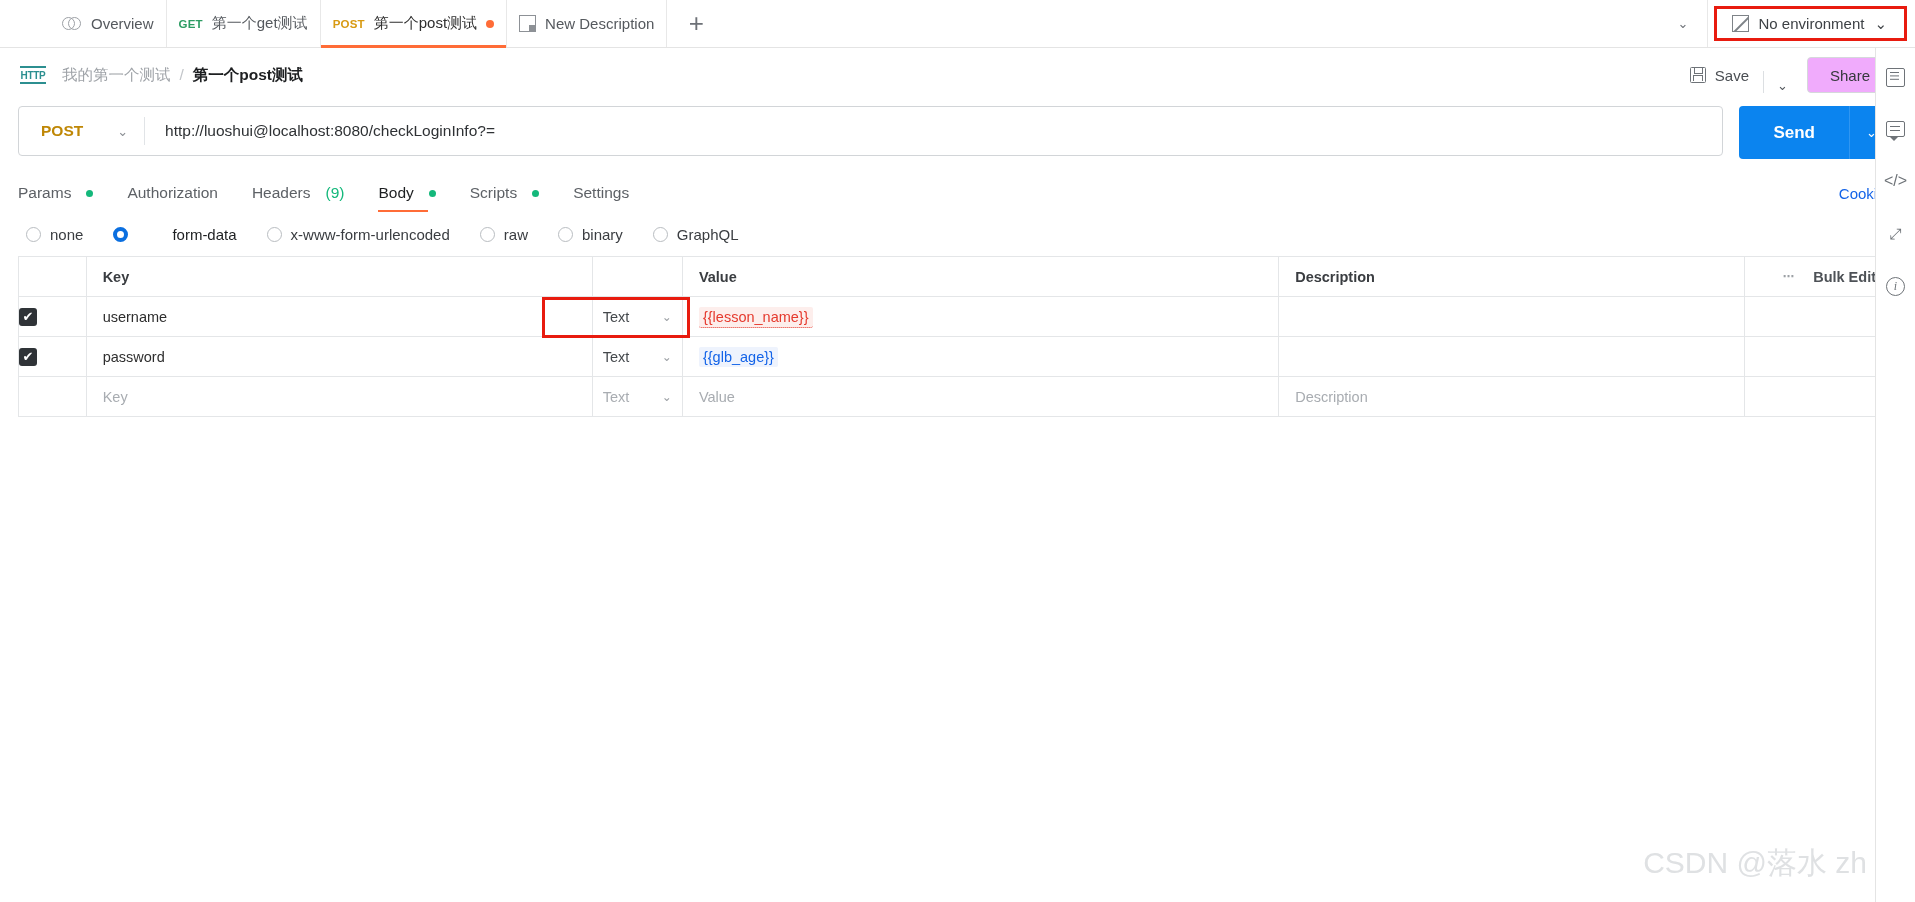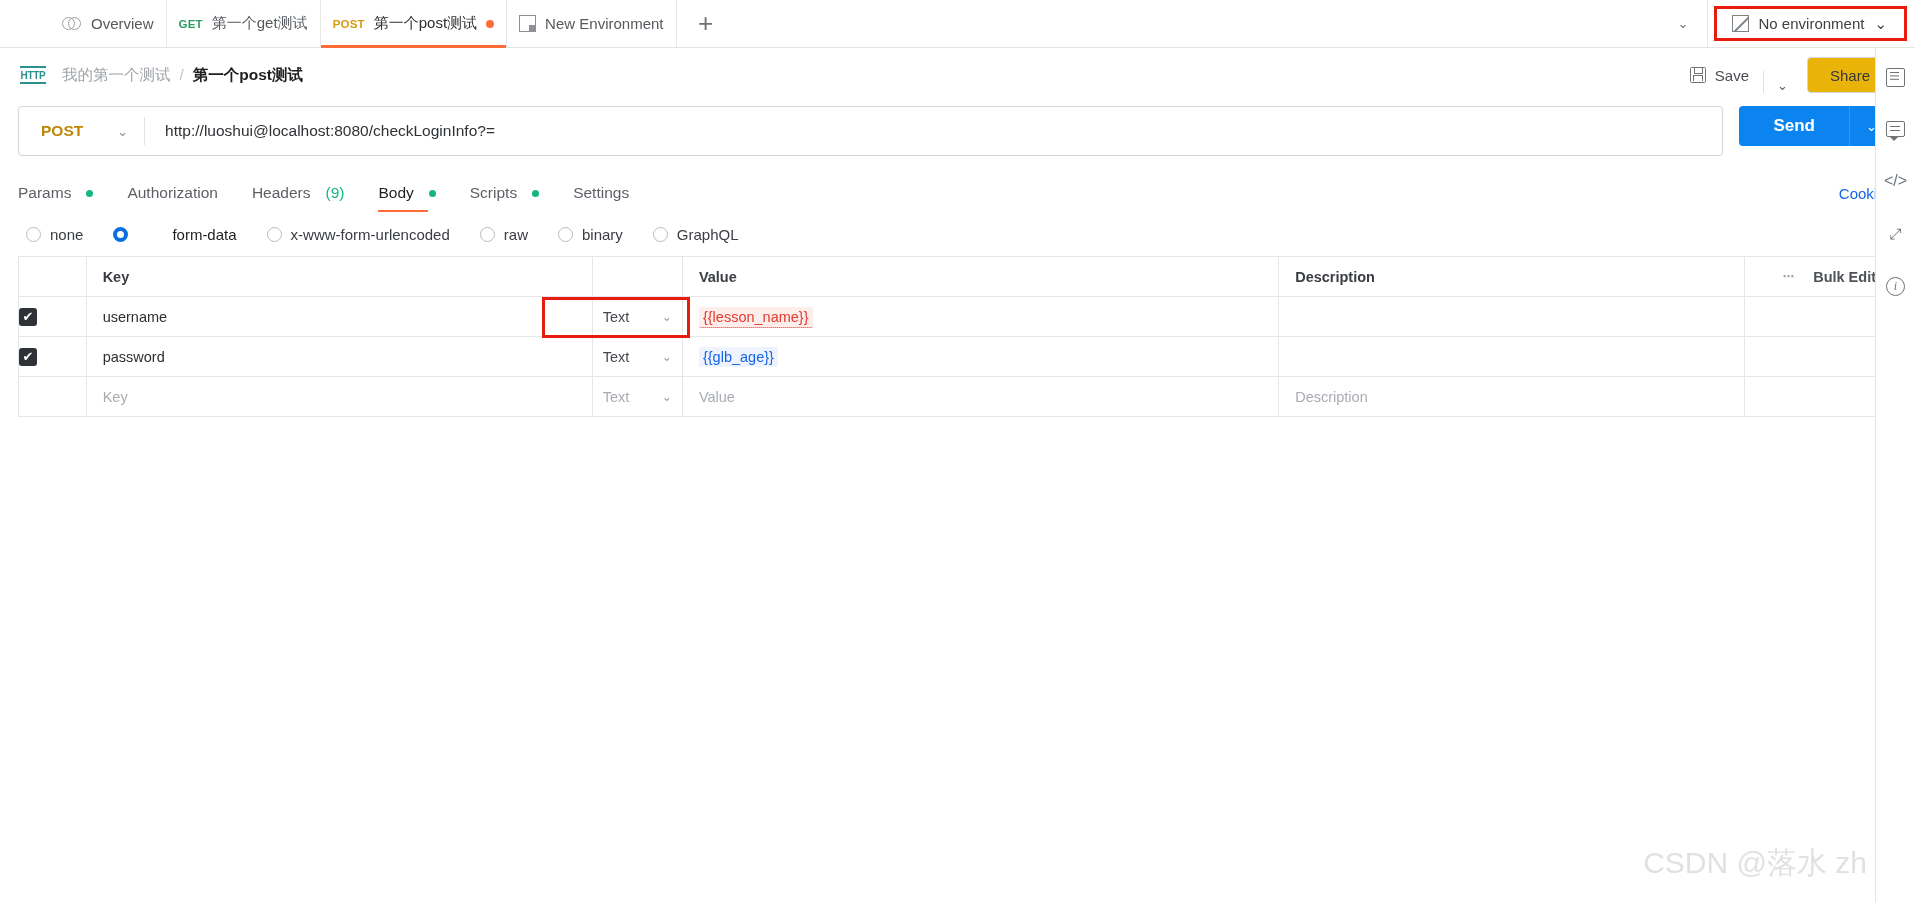--- a/index.html
+++ b/index.html
@@ -101,21 +101,21 @@
   }
   .floppy::after {
     content: ""; position: absolute; left: 2.5px; bottom: 1px; width: 8px; height: 5px;
     border: 1.4px solid #6e7378; border-bottom: none;
   }
   .sv-divider { width: 1px; height: 22px; background: #dcdfe2; }
   .save-caret { padding: 0 13px; color: #55595e; font-size: 13px; cursor: pointer; }
   .sharebtn {
     border: 1px solid #d5d8db; border-radius: 4px; height: 36px;
     display: flex; align-items: center; padding: 0 22px; font-size: 15px;
-    color: #35383c; margin-left: 6px; cursor: pointer; background: #eab308;
+    color: #35383c; margin-left: 6px; cursor: pointer; background: #f0abfc;
   }
 
   
   .urlrow { display: flex; padding: 0 22px 0 18px; margin-top: 4px; flex: 0 0 56px; }
   .urlbox {
     flex: 1; display: flex; align-items: center;
     border: 1px solid #d2d5d8; border-radius: 4px; height: 50px; background: #fff;
   }
   .method {
     display: flex; align-items: center; gap: 34px;
@@ -123,21 +123,21 @@
     cursor: pointer;
   }
   .method .mcaret { color: #8a8e93; font-size: 13px; font-weight: normal; }
   .m-divider { width: 1px; height: 28px; background: #e1e4e7; }
   .urlinput {
     flex: 1; border: none; outline: none; font-size: 15.5px; color: #2e3134;
     padding: 0 20px; background: transparent;
     font-family: "Liberation Sans", "DejaVu Sans", sans-serif;
   }
   .sendwrap {
-    display: flex; margin-left: 16px; border-radius: 4px; overflow: hidden; height: 40px;
+    display: flex; margin-left: 16px; border-radius: 4px; overflow: hidden; height: 53px;
   }
   .sendbtn {
     background: #0b84ef; color: #fff; font-size: 17px; font-weight: bold;
     padding: 0 34px; display: flex; align-items: center; cursor: pointer;
   }
   .sendcaret {
     background: #0b84ef; color: #fff; width: 44px;
     display: flex; align-items: center; justify-content: center;
     border-left: 1px solid #2f96f2; font-size: 13px; cursor: pointer;
   }
@@ -264,21 +264,21 @@
       </div>
 
       <div class="tab active">
         <span class="verb post">POST</span>
         <span>第一个post测试</span>
         <span class="tab-dot"></span>
       </div>
 
       <div class="tab">
         <span class="env-icon"></span>
-        <span>New Environment</span>
+        <span>New Description</span>
       </div>
 
       <div class="tab-plus">+</div>
     </div>
 
     <div class="tabbar-caret">⌄</div>
 
     <div class="envsel-wrap">
       <div class="envsel">
         <span class="env-off"></span>

